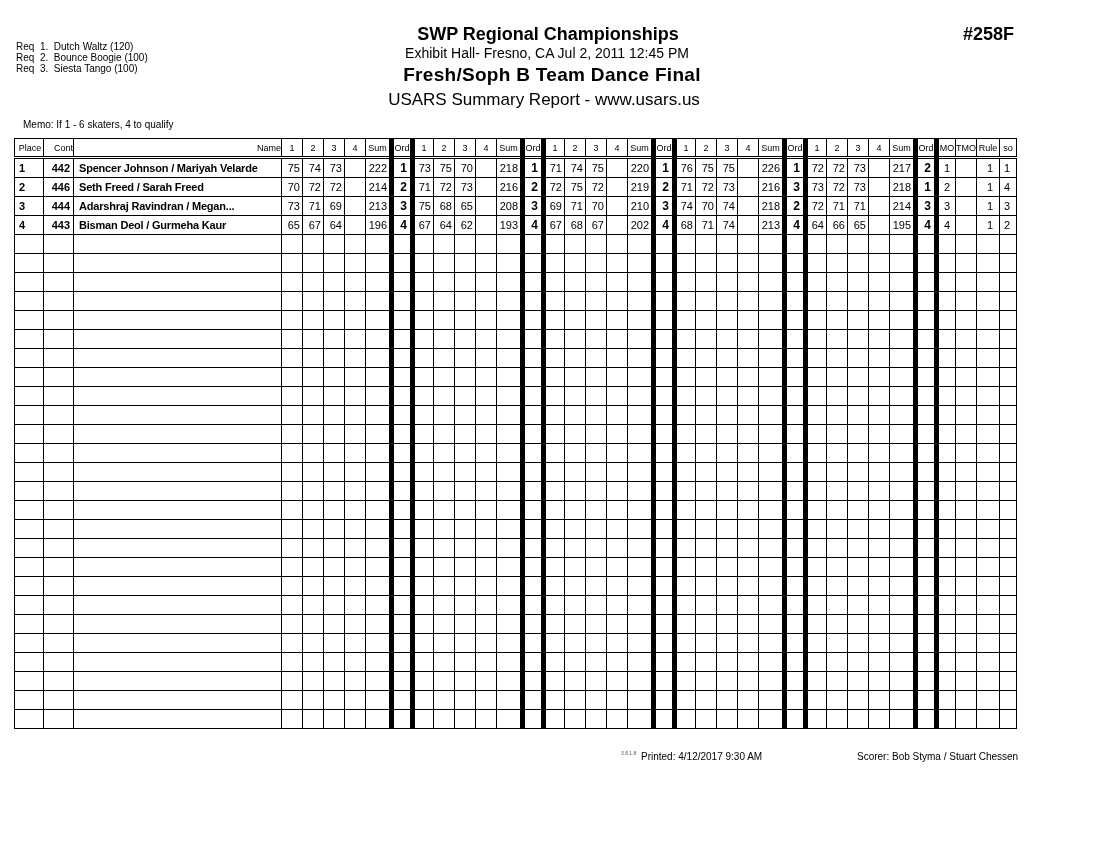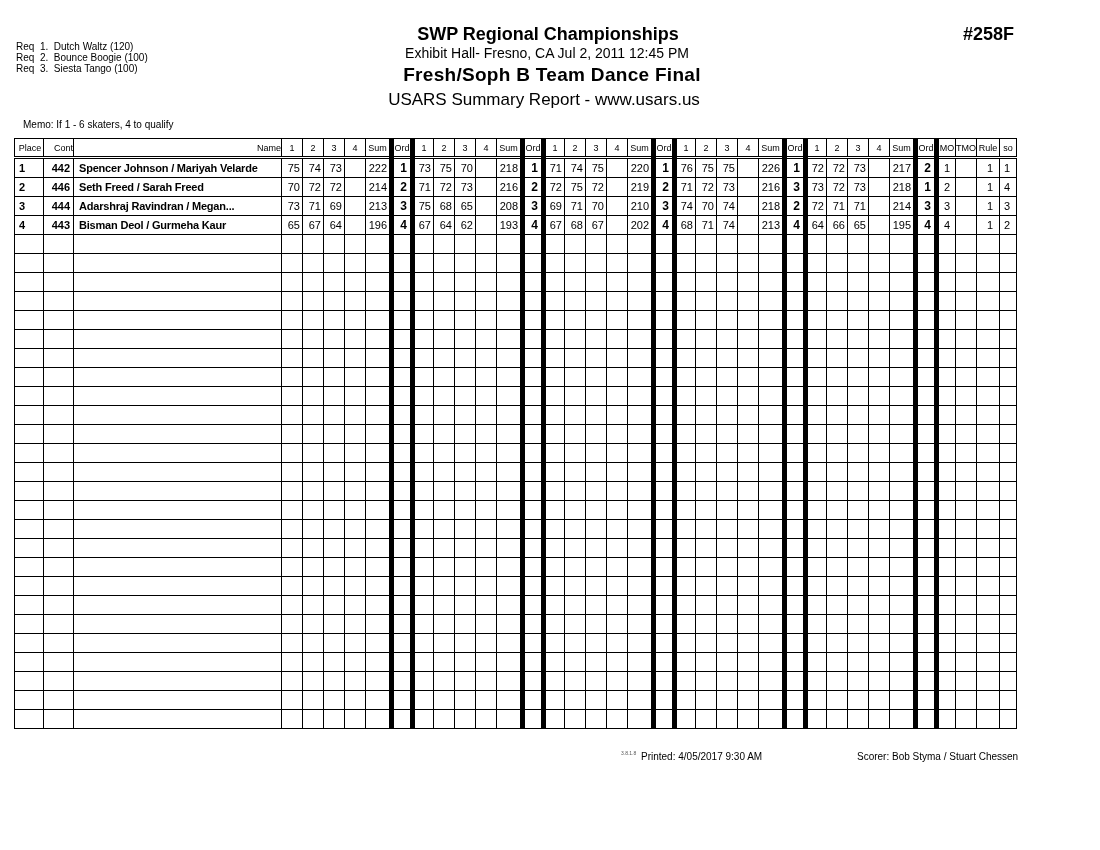--- a/index.html
+++ b/index.html
@@ -1297,14 +1297,14 @@
         <td class="ord thickR"></td>
         <td class="ctr"></td>
         <td class="ctr"></td>
         <td class="rt"></td>
         <td class="rt"></td>
       </tr>
     </tbody>
 </table>
 
 <div id="footer-ver" class="abs">3.8.1.8</div>
-<div id="printed" class="abs">Printed:  4/05/2017  9:30 AM</div>
+<div id="printed" class="abs">Printed:  4/12/2017  9:30 AM</div>
 <div id="scorer" class="abs">Scorer:   Bob Styma / Stuart Chessen</div>
 
 </body></html>

